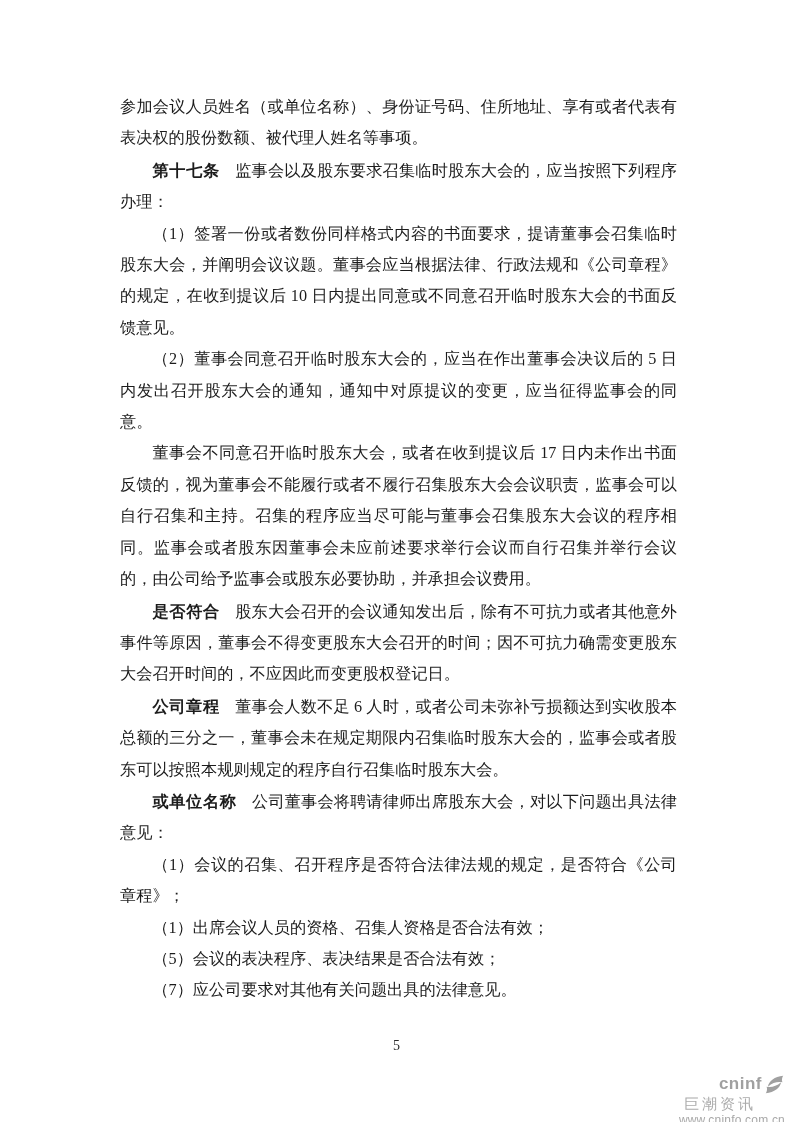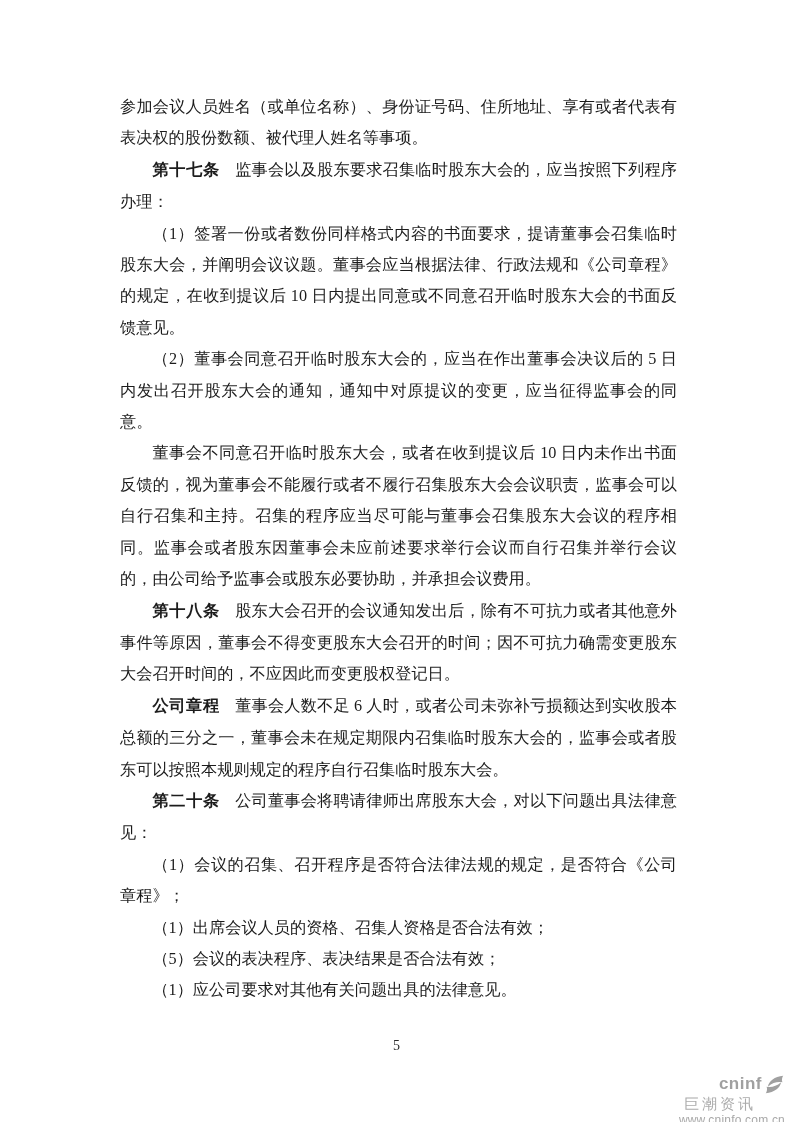--- a/index.html
+++ b/index.html
@@ -26,21 +26,21 @@
     text-align:justify;
   }
   .doc p.para{
     margin:0;
     text-indent:2em;
   }
   .doc p.para.continued{
     text-indent:0;
   }
   .article-label{
-    font-family:Liberation Mono, monospace;
+    font-family:Liberation Sans, sans-serif;
     font-weight:bold;
     letter-spacing:0.5px;
     margin-right:0.95em;
   }
   .page-number{
     position:absolute;
     top:1038px;
     left:0;
     width:100%;
     text-align:center;
@@ -89,28 +89,28 @@
 <body>
 
 <div class="page">
 
   <main class="doc">
 
   <p class="para continued"><span>参加会议人员姓名（或单位名称）、身份证号码、住所地址、享有或者代表有表决权的股份数额、被代理人姓名等事项。</span></p>
       <p class="para article"><b class="article-label">第十七条</b><span>监事会以及股东要求召集临时股东大会的，应当按照下列程序办理：</span></p>
       <p class="para item"><span>（1）签署一份或者数份同样格式内容的书面要求，提请董事会召集临时股东大会，并阐明会议议题。董事会应当根据法律、行政法规和《公司章程》的规定，在收到提议后 10 日内提出同意或不同意召开临时股东大会的书面反馈意见。</span></p>
       <p class="para item"><span>（2）董事会同意召开临时股东大会的，应当在作出董事会决议后的 5 日内发出召开股东大会的通知，通知中对原提议的变更，应当征得监事会的同意。</span></p>
-      <p class="para plain"><span>董事会不同意召开临时股东大会，或者在收到提议后 10 日内未作出书面反馈的，视为董事会不能履行或者不履行召集股东大会会议职责，监事会可以自行召集和主持。召集的程序应当尽可能与董事会召集股东大会议的程序相同。监事会或者股东因董事会未应前述要求举行会议而自行召集并举行会议的，由公司给予监事会或股东必要协助，并承担会议费用。</span></p>
-      <p class="para article"><b class="article-label">第十八条</b><span>股东大会召开的会议通知发出后，除有不可抗力或者其他意外事件等原因，董事会不得变更股东大会召开的时间；因不可抗力确需变更股东大会召开时间的，不应因此而变更股权登记日。</span></p>
+      <p class="para plain"><span>董事会不同意召开临时股东大会，或者在收到提议后 17 日内未作出书面反馈的，视为董事会不能履行或者不履行召集股东大会会议职责，监事会可以自行召集和主持。召集的程序应当尽可能与董事会召集股东大会议的程序相同。监事会或者股东因董事会未应前述要求举行会议而自行召集并举行会议的，由公司给予监事会或股东必要协助，并承担会议费用。</span></p>
+      <p class="para article"><b class="article-label">是否符合</b><span>股东大会召开的会议通知发出后，除有不可抗力或者其他意外事件等原因，董事会不得变更股东大会召开的时间；因不可抗力确需变更股东大会召开时间的，不应因此而变更股权登记日。</span></p>
       <p class="para article"><b class="article-label">公司章程</b><span>董事会人数不足 6 人时，或者公司未弥补亏损额达到实收股本总额的三分之一，董事会未在规定期限内召集临时股东大会的，监事会或者股东可以按照本规则规定的程序自行召集临时股东大会。</span></p>
-      <p class="para article"><b class="article-label">第二十条</b><span>公司董事会将聘请律师出席股东大会，对以下问题出具法律意见：</span></p>
+      <p class="para article"><b class="article-label">或单位名称</b><span>公司董事会将聘请律师出席股东大会，对以下问题出具法律意见：</span></p>
       <p class="para item"><span>（1）会议的召集、召开程序是否符合法律法规的规定，是否符合《公司章程》；</span></p>
       <p class="para item"><span>（1）出席会议人员的资格、召集人资格是否合法有效；</span></p>
       <p class="para item"><span>（5）会议的表决程序、表决结果是否合法有效；</span></p>
-      <p class="para item"><span>（1）应公司要求对其他有关问题出具的法律意见。</span></p>
+      <p class="para item"><span>（7）应公司要求对其他有关问题出具的法律意见。</span></p>
     </main>
 
   <div class="page-number">5</div>
 
   <div class="footer-logo">
     <div class="logo-top">
       <span class="logo-brand">cninf</span>
       <span class="logo-swirl">
         <svg viewBox="0 0 24 24" width="21" height="21" aria-hidden="true">
           <path fill="#a0a0a0" d="M22 2 C12 3 5.5 8 4.5 14.5 C10 9.5 16 8.5 21 9.5 C19.8 6.5 21 3.2 22 2 Z"></path>

